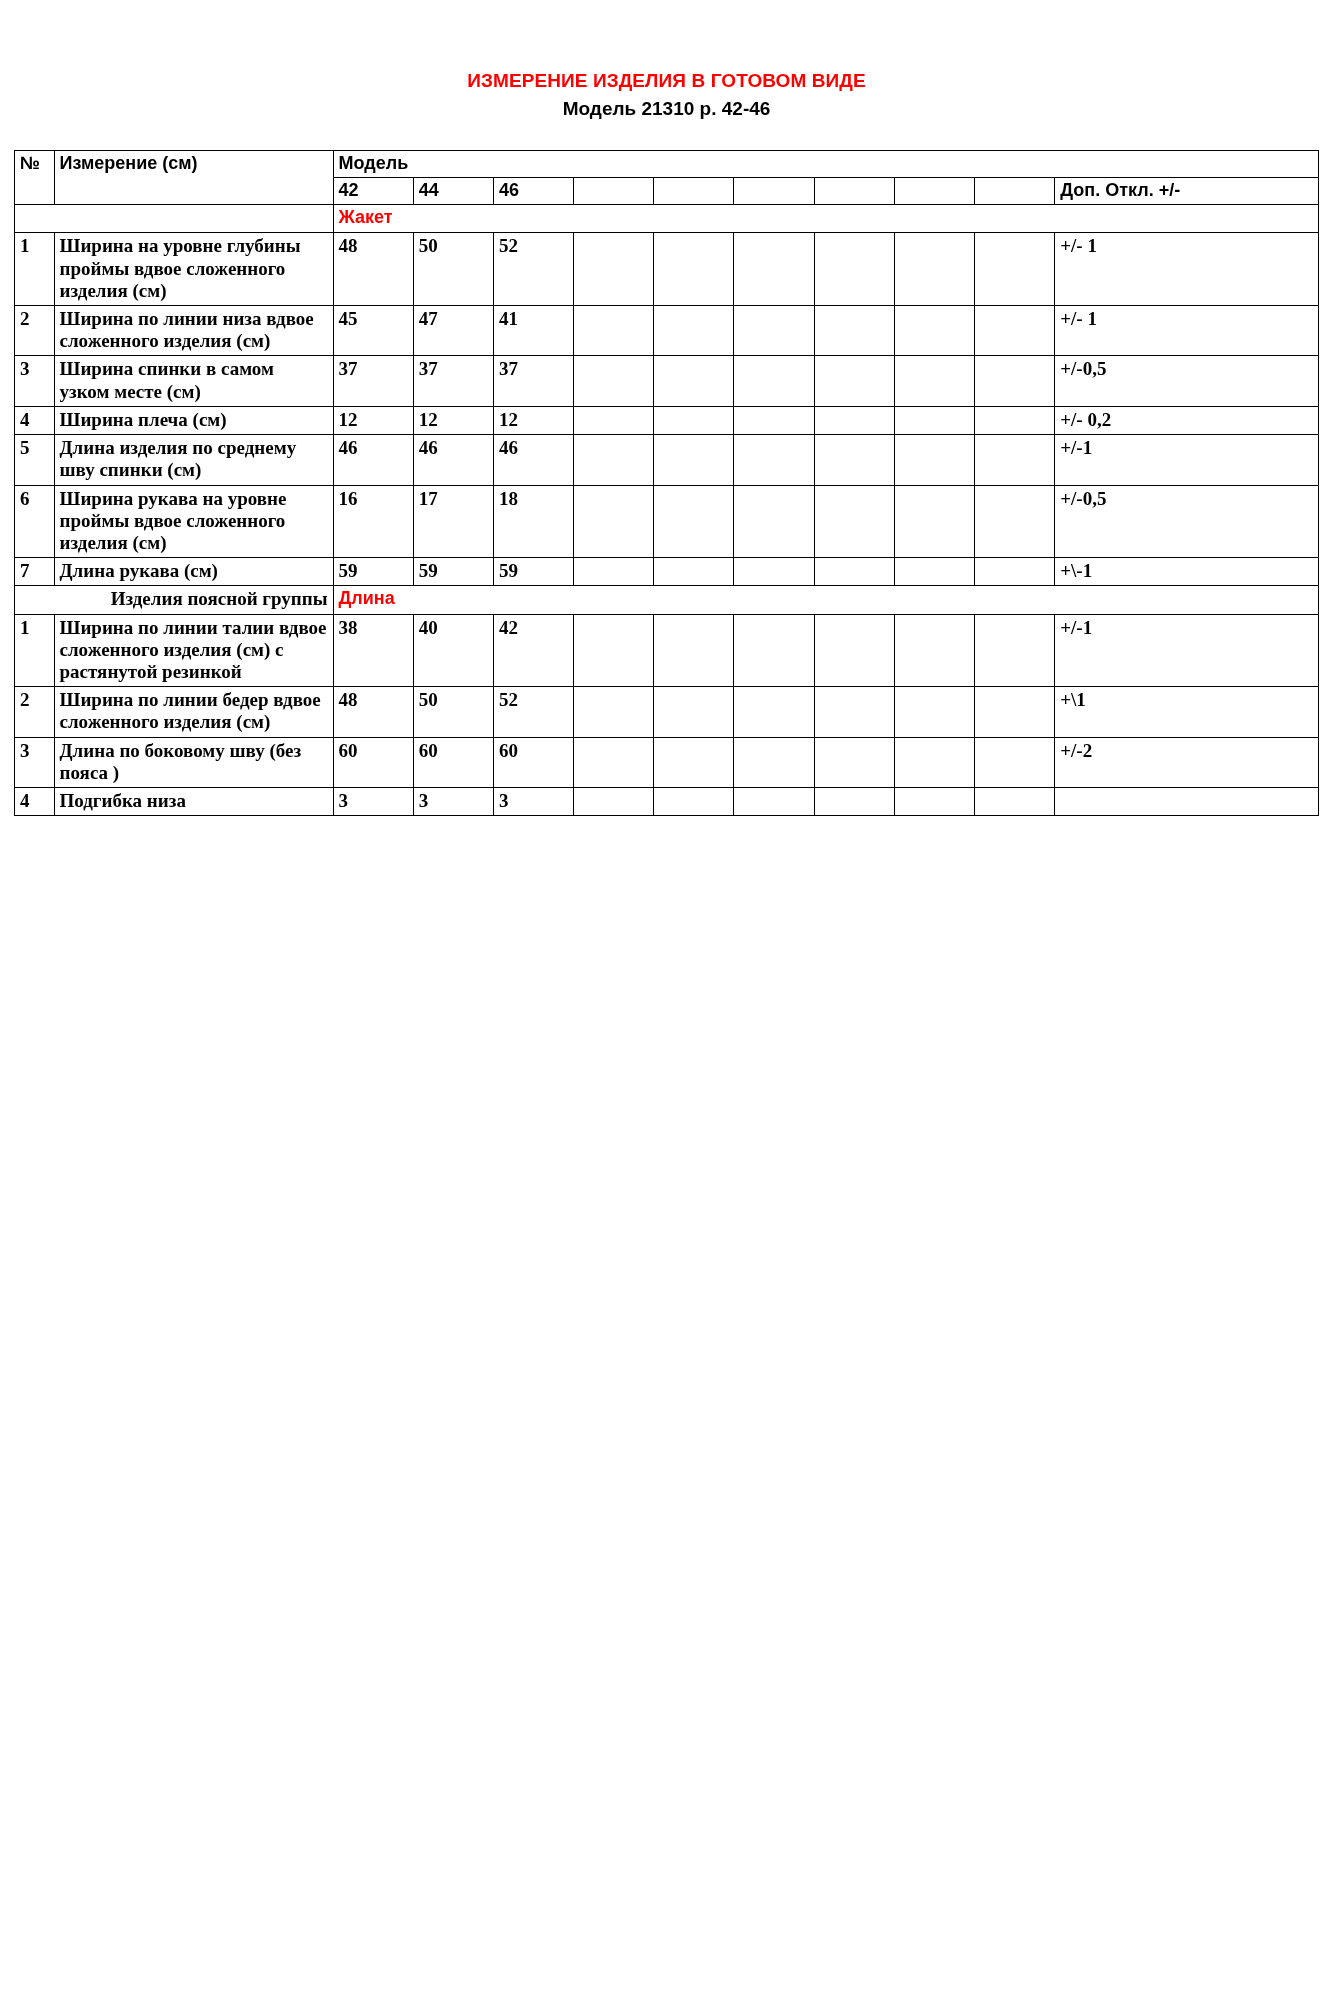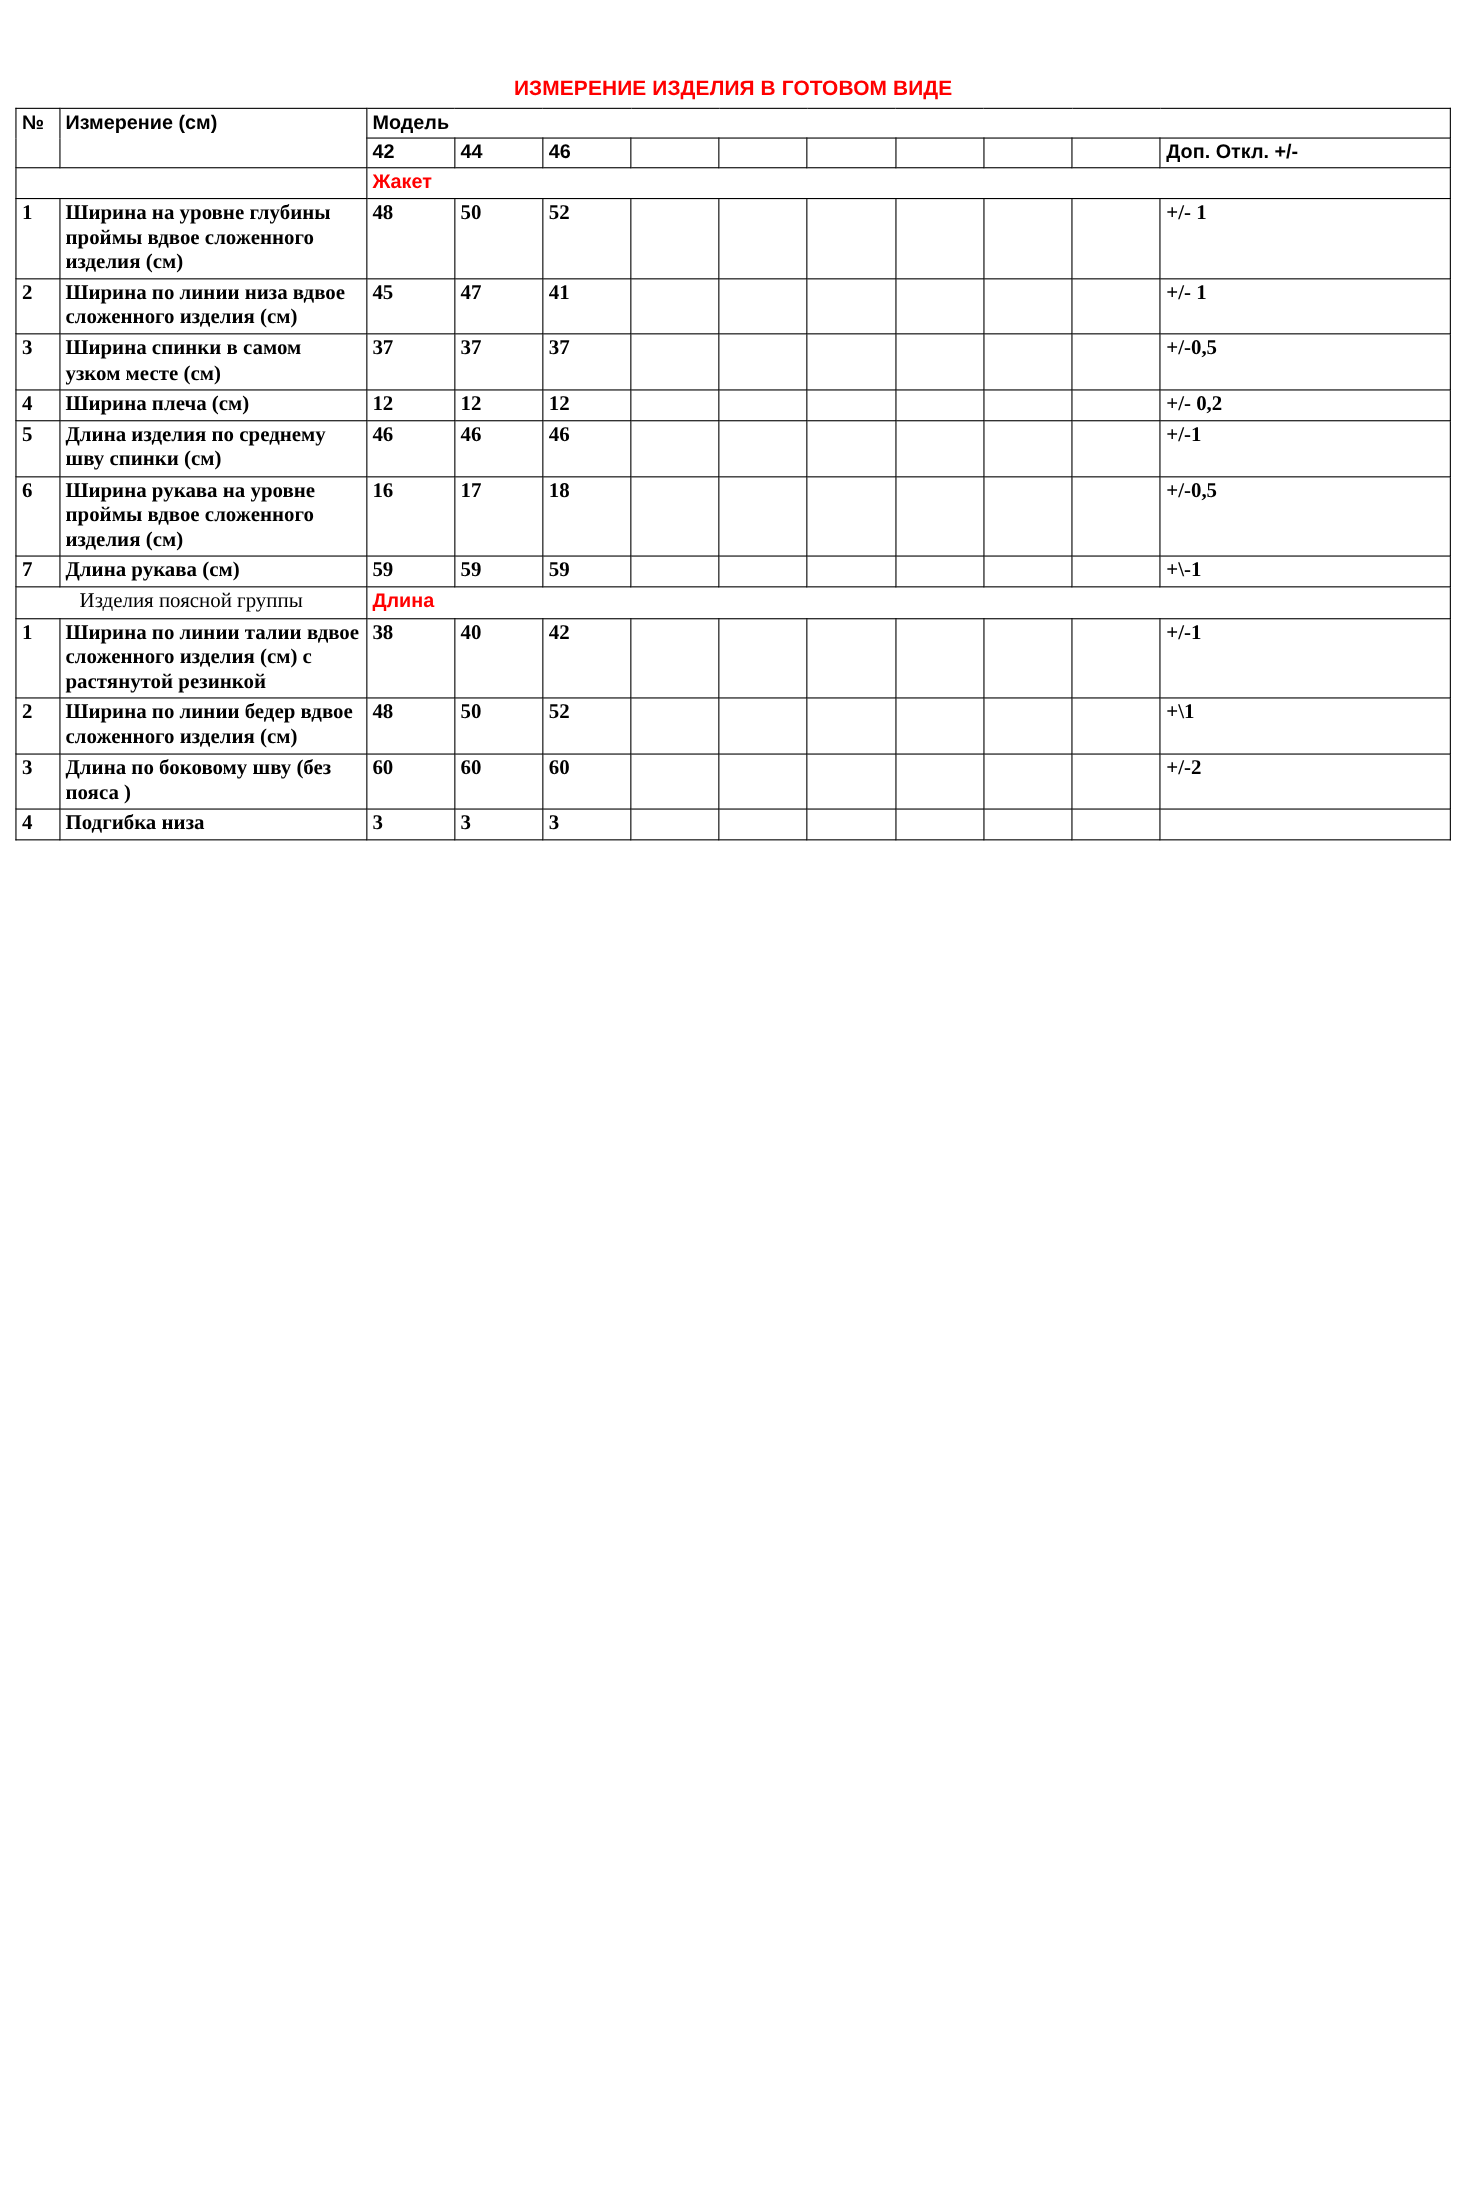--- a/index.html
+++ b/index.html
@@ -87,37 +87,38 @@
   .section-row td {
     font-family: "Liberation Sans", sans-serif;
     font-size: 18px;
     color: #ff0000;
     text-align: center;
     padding-top: 1px;
     padding-bottom: 1px;
   }
   .section-row td.section-left {
     color: #000000;
-    text-align: center;
+    text-align: right;
     font-family: "Liberation Serif", serif;
     font-size: 19px;
-    font-weight: normal;
+    font-weight: bold;
   }
   td.val { text-align: left; }
   td.num { text-align: left; }
   td.empty { }
   .dop { text-align: left; }
 </style>
 </head>
 <body>
 
 <div class="page">
 
   <div class="title-block">
     <div class="doc-title">ИЗМЕРЕНИЕ ИЗДЕЛИЯ В ГОТОВОМ ВИДЕ</div>
+    <div class="doc-subtitle">Модель 21310 р. 42-46</div>
   </div>
 
   <table class="meas">
     <colgroup id="colgroup">
       <col class="c-num">
       <col class="c-name">
     <col class="c-sz">
         <col class="c-sz">
         <col class="c-sz">
         <col class="c-sz">

